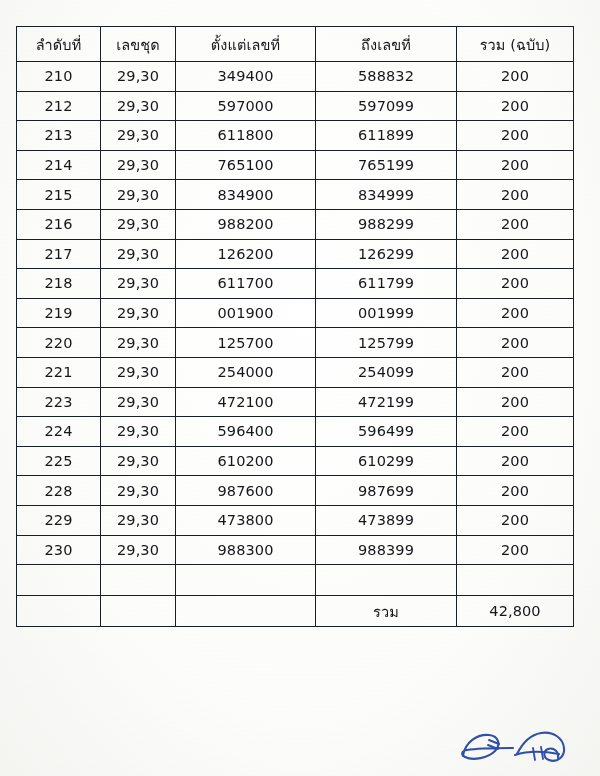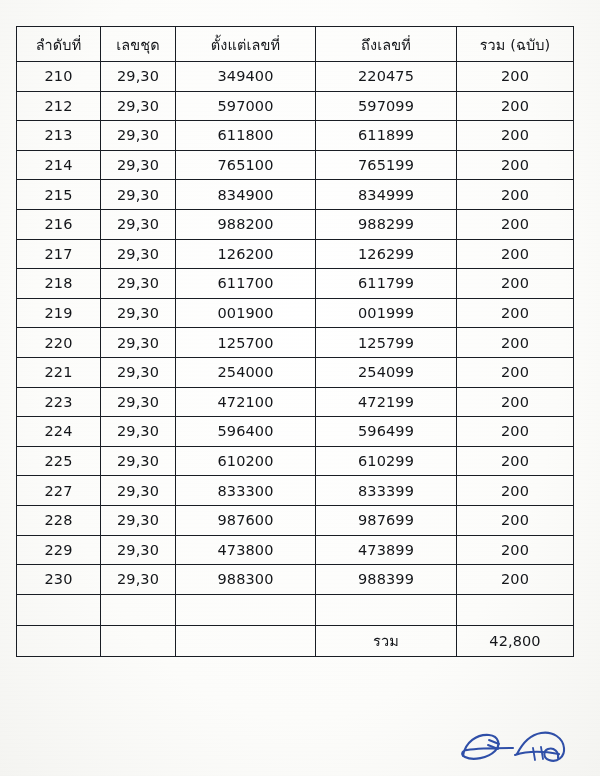--- a/index.html
+++ b/index.html
@@ -138,21 +138,21 @@
           <th>ตั้งแต่เลขที่</th>
           <th>ถึงเลขที่</th>
           <th>รวม (ฉบับ)</th>
         </tr>
       </thead>
       <tbody id="ledger-body">
           <tr>
             <td class="num">210</td>
             <td class="num">29,30</td>
             <td class="num">349400</td>
-            <td class="num">220475</td>
+            <td class="num">588832</td>
             <td class="num">200</td>
           </tr>
           <tr>
             <td class="num">212</td>
             <td class="num">29,30</td>
             <td class="num">597000</td>
             <td class="num">597099</td>
             <td class="num">200</td>
           </tr>
           <tr>
@@ -230,27 +230,20 @@
             <td class="num">29,30</td>
             <td class="num">596400</td>
             <td class="num">596499</td>
             <td class="num">200</td>
           </tr>
           <tr>
             <td class="num">225</td>
             <td class="num">29,30</td>
             <td class="num">610200</td>
             <td class="num">610299</td>
-            <td class="num">200</td>
-          </tr>
-          <tr>
-            <td class="num">227</td>
-            <td class="num">29,30</td>
-            <td class="num">833300</td>
-            <td class="num">833399</td>
             <td class="num">200</td>
           </tr>
           <tr>
             <td class="num">228</td>
             <td class="num">29,30</td>
             <td class="num">987600</td>
             <td class="num">987699</td>
             <td class="num">200</td>
           </tr>
           <tr>

